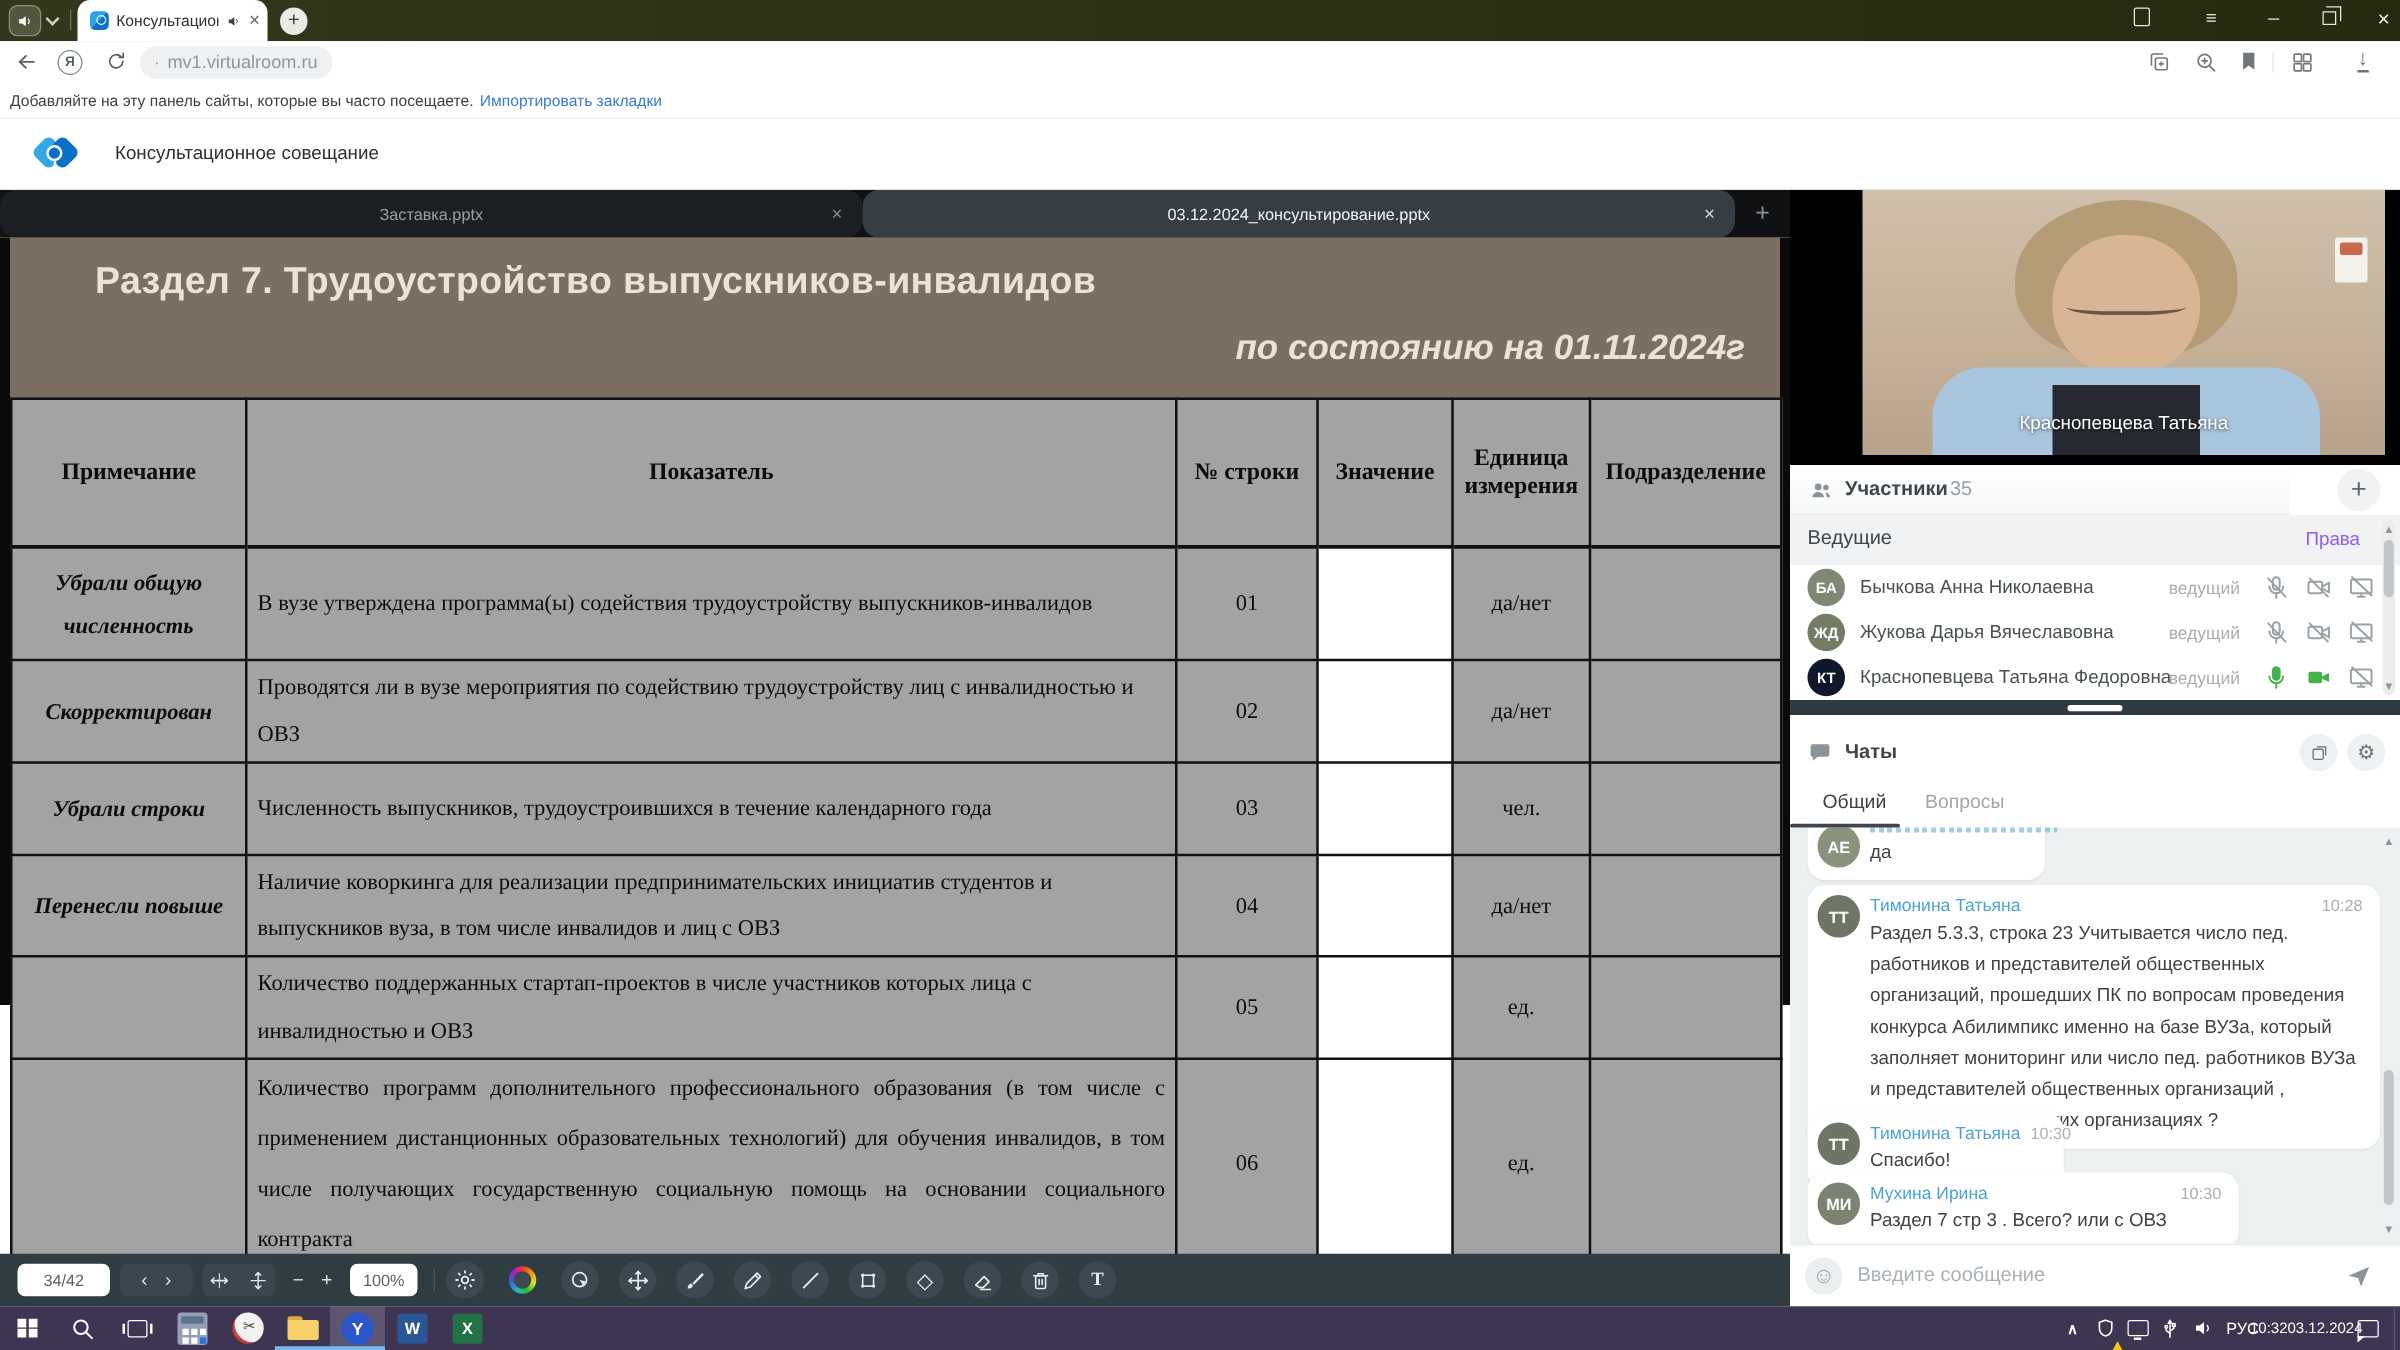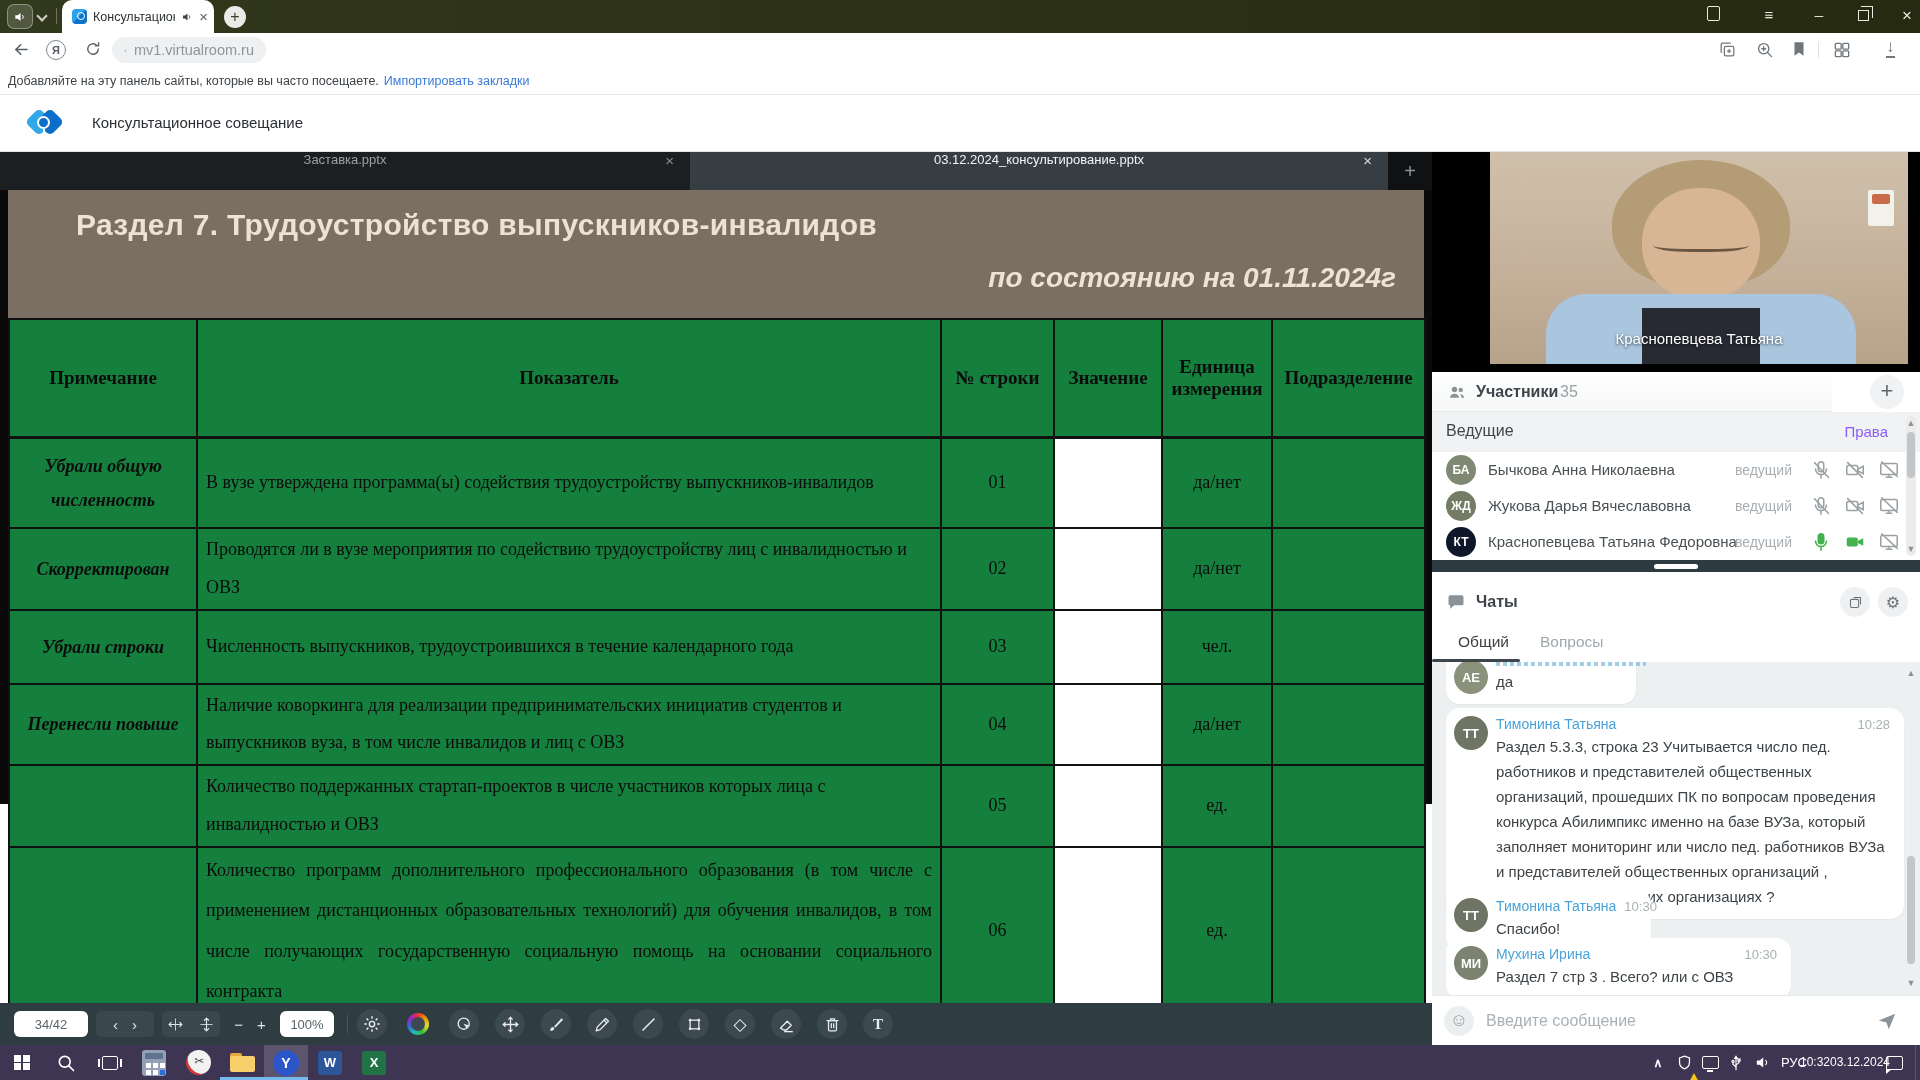--- a/index.html
+++ b/index.html
@@ -79,34 +79,34 @@
   .folder-ic::before { content:""; position:absolute; left:0; top:-3px; width:8px; height:4px; background:#6b7378; border-radius:2px 2px 0 0; }
   .info-ic { width:18px; height:18px; border-radius:50%; background:#80878d; color:#fff; font-size:12px; font-weight:bold;
     text-align:center; line-height:18px; font-family:"Liberation Serif",serif; }
   .flag-ru { width:21px; height:15px; border-radius:3px; overflow:hidden; position:relative; background:#fff; border:0.5px solid #d7dadc; }
   .flag-ru::before { content:""; position:absolute; left:0; top:5px; width:100%; height:5px; background:#2d63b0; }
   .flag-ru::after { content:""; position:absolute; left:0; top:10px; width:100%; height:5px; background:#d0342c; }
   .lang-lbl { position:absolute; left:1830px; top:113px; font-size:15px; color:#2f353a; }
 
   
   #doctabs { position:absolute; left:0; top:152px; width:1432px; height:38px; background:#0f1113; display:flex; }
-  .dtab { height:38px; display:flex; align-items:flex-start; justify-content:center; gap:10px; position:relative; }
+  .dtab { height:38px; display:flex; align-items:center; justify-content:center; gap:10px; position:relative;border-radius:13px; }
   .dtab1 { width:690px; background:#1c1f21; color:#9aa0a5; }
   .dtab2 { width:698px; background:#363d43; color:#f2f4f5; }
   .dtab .ttl { font-size:13px; }
   .dtab .dx { position:absolute; right:16px; font-size:15px; color:inherit; opacity:.85; }
   .dtab-add { width:44px; display:flex; align-items:center; justify-content:center; color:#8b9196; font-size:20px; }
 
   
   #slide { position:absolute; left:0; top:190px; width:1432px; height:614px; background:#0a0a0b; }
   .band { position:absolute; left:8px; top:0; width:1416px; height:128px; background:#7b6f64; }
   .s-title1 { position:absolute; left:68px; top:18px; font-size:30px; font-weight:600; color:#ece3d3; letter-spacing:.3px; }
   .s-title2 { position:absolute; right:28px; top:72px; font-size:28px; font-style:italic; font-weight:600; color:#ece3d3; }
   table.sl { position:absolute; left:8px; top:128px; width:1416px; height:673px; border-collapse:collapse; table-layout:fixed;
-    background:#15803d; font-family:"Liberation Serif",serif; color:#0c0c0c; }
+    background:#a3a3a3; font-family:"Liberation Serif",serif; color:#0c0c0c; }
   table.sl td, table.sl th { border:2px solid #111; padding:2px 8px; }
   table.sl th { font-size:19px; font-weight:bold; text-align:center; border-bottom:3px solid #111; overflow-wrap:anywhere; }
   td.note { font-size:18px; font-weight:bold; font-style:italic; text-align:center; line-height:1.9; }
   td.ind  { font-size:18px; text-align:left; line-height:2.1; padding-left:7px; }
   td.num, td.unit { font-size:18px; text-align:center; }
   td.val { background:#fff; }
   tr.r6 td.ind { line-height:2.25; text-align:justify; }
 
   
   #ptool { position:absolute; left:0; top:1003px; width:1432px; height:42px; background:#2f3c42; }

